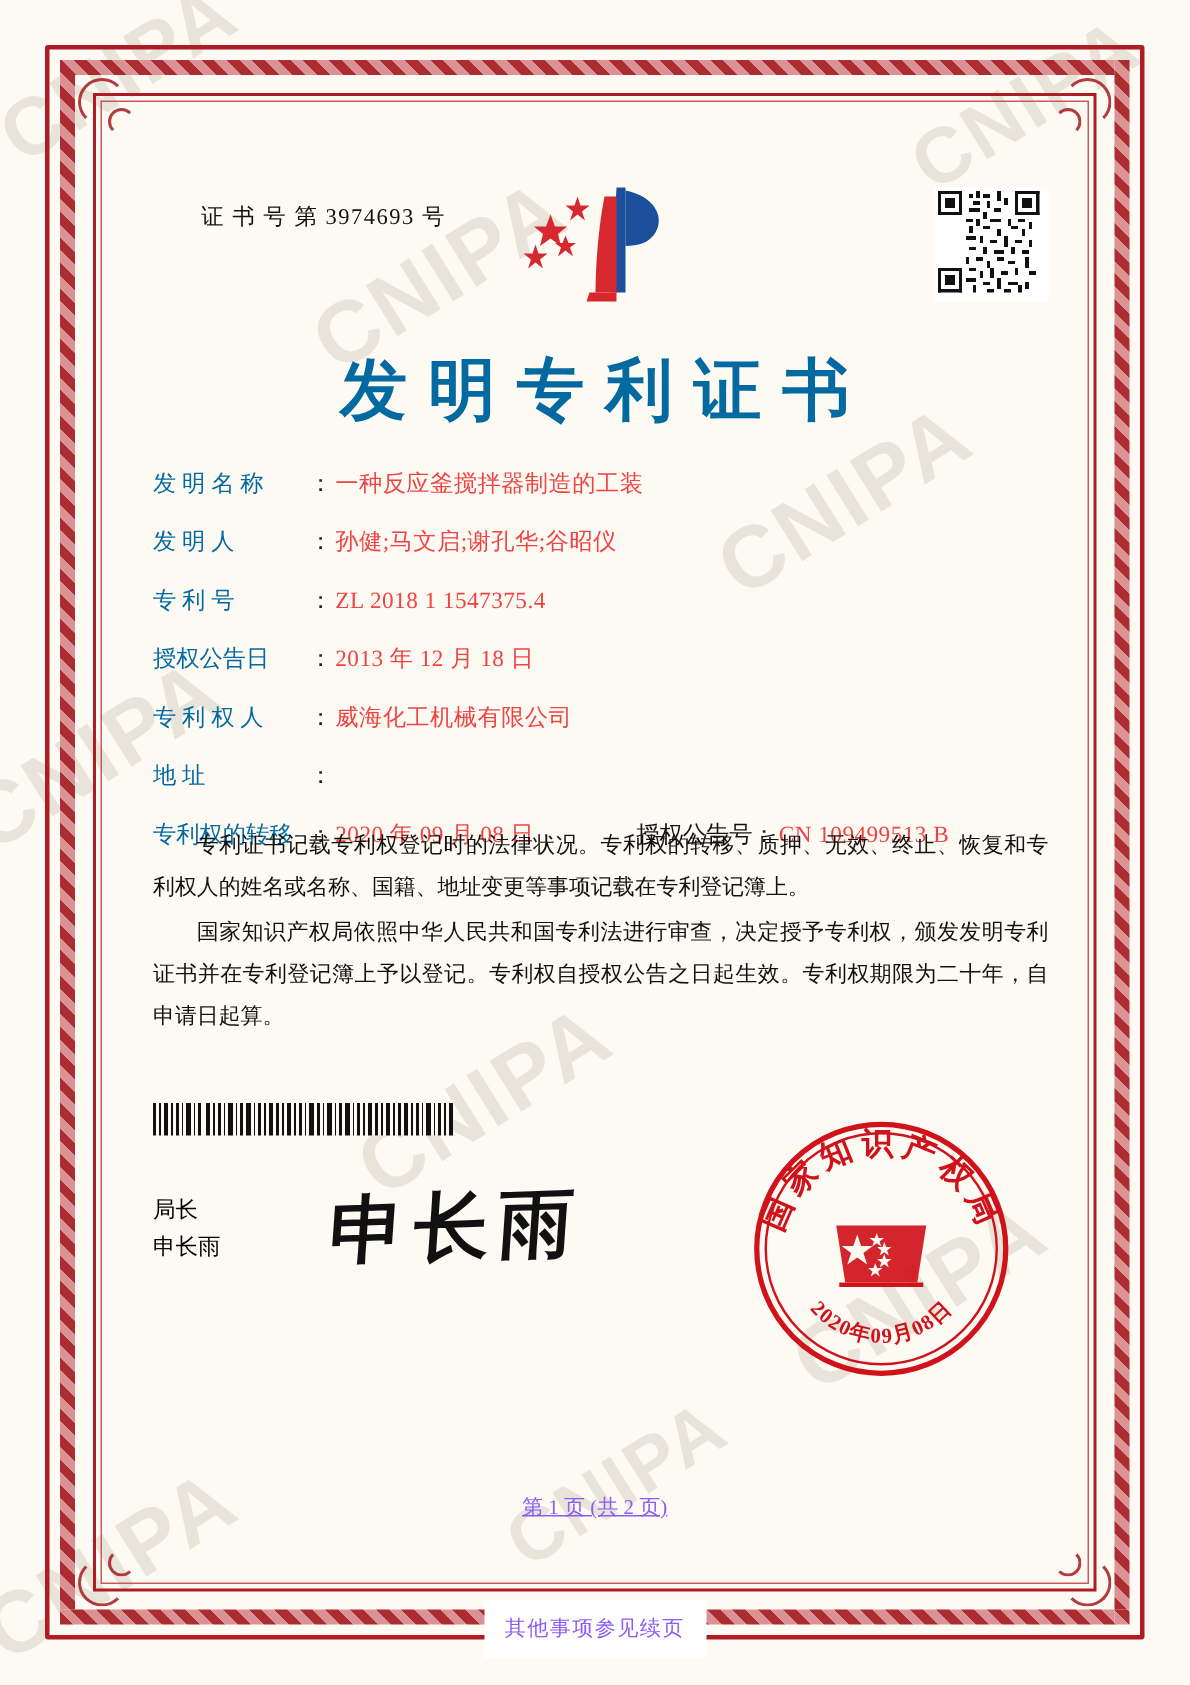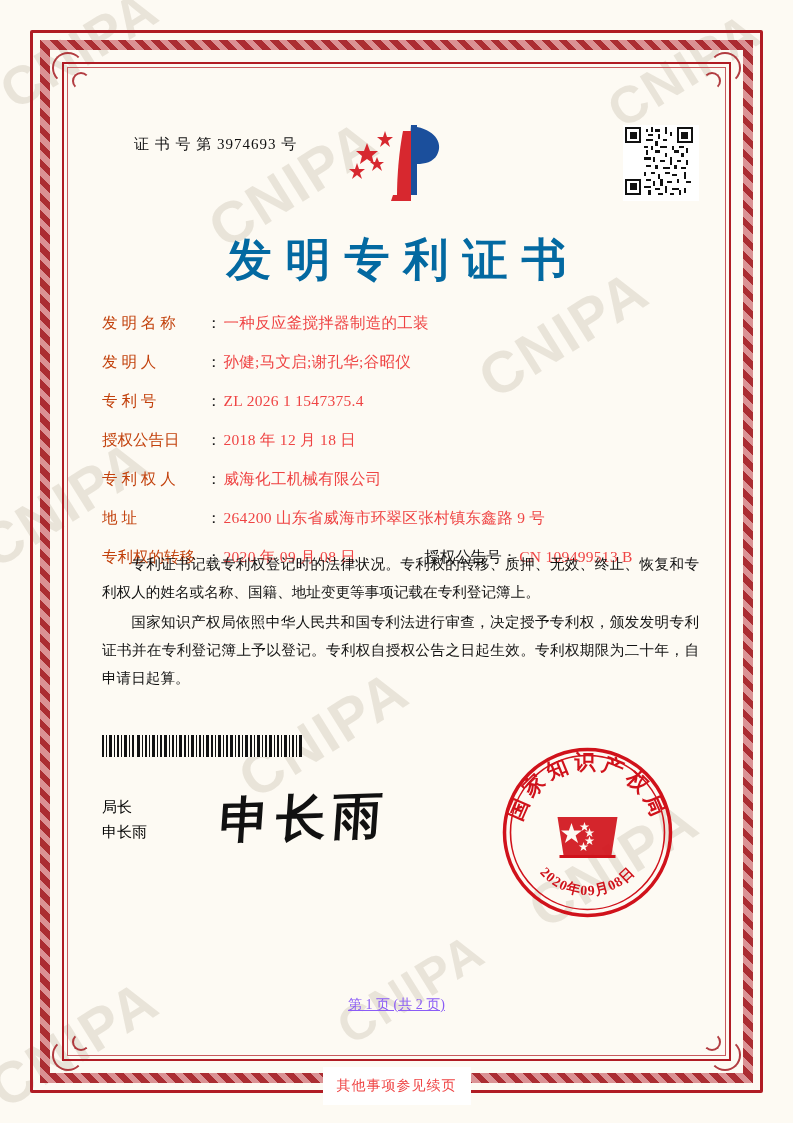--- a/index.html
+++ b/index.html
@@ -147,21 +147,21 @@
   .field-row {
     display: flex;
     align-items: baseline;
     margin-bottom: 23.5px;
   }
   .field-label {
     width: 104px;
     flex: none;
     display: flex;
     justify-content: space-between;
-    color: #c2410c;
+    color: #0369a1;
   }
   .field-colon { margin: 0 2px 0 0; }
   .field-value { color: #ef4444; letter-spacing: .3px; }
   .field-second-label {
     margin-left: 68px;
     color: #111;
   }
 
   .paragraphs {
     position: absolute;
@@ -214,21 +214,21 @@
   }
 
   .footnote {
     position: absolute;
     left: 50%;
     transform: translateX(-50%);
     bottom: 18px;
     background: #ffffff;
     padding: 10px 14px;
     font-size: 14px;
-    color: #ef4444;
+    color: #8b5cf6;
     letter-spacing: 1px;
   }
 </style>
 </head>
 <body>
 
 <div class="page">
 
   <div class="wm wm-1">CNIPA</div>
   <div class="wm wm-2">CNIPA</div>
@@ -359,39 +359,38 @@
 
       <div class="field-row">
         <div class="field-label">发 明 人</div>
         <div class="field-colon">：</div>
         <div class="field-value">孙健;马文启;谢孔华;谷昭仪</div>
       </div>
 
       <div class="field-row">
         <div class="field-label">专 利 号</div>
         <div class="field-colon">：</div>
-        <div class="field-value">ZL 2026 1 1547375.4</div>
+        <div class="field-value">ZL 2018 1 1547375.4</div>
       </div>
 
       <div class="field-row">
         <div class="field-label">授权公告日</div>
         <div class="field-colon">：</div>
-        <div class="field-value">2018 年 12 月 18 日</div>
+        <div class="field-value">2013 年 12 月 18 日</div>
       </div>
 
       <div class="field-row">
         <div class="field-label">专 利 权 人</div>
         <div class="field-colon">：</div>
         <div class="field-value">威海化工机械有限公司</div>
       </div>
 
       <div class="field-row">
         <div class="field-label">地        址</div>
         <div class="field-colon">：</div>
-        <div class="field-value">264200 山东省威海市环翠区张村镇东鑫路 9 号</div>
       </div>
 
       <div class="field-row">
         <div class="field-label">专利权的转移</div>
         <div class="field-colon">：</div>
         <div class="field-value">2020 年 09 月 08 日</div>
         <div class="field-second-label">授权公告号</div>
         <div class="field-colon">：</div>
         <div class="field-value">CN 109499513 B</div>
       </div>

